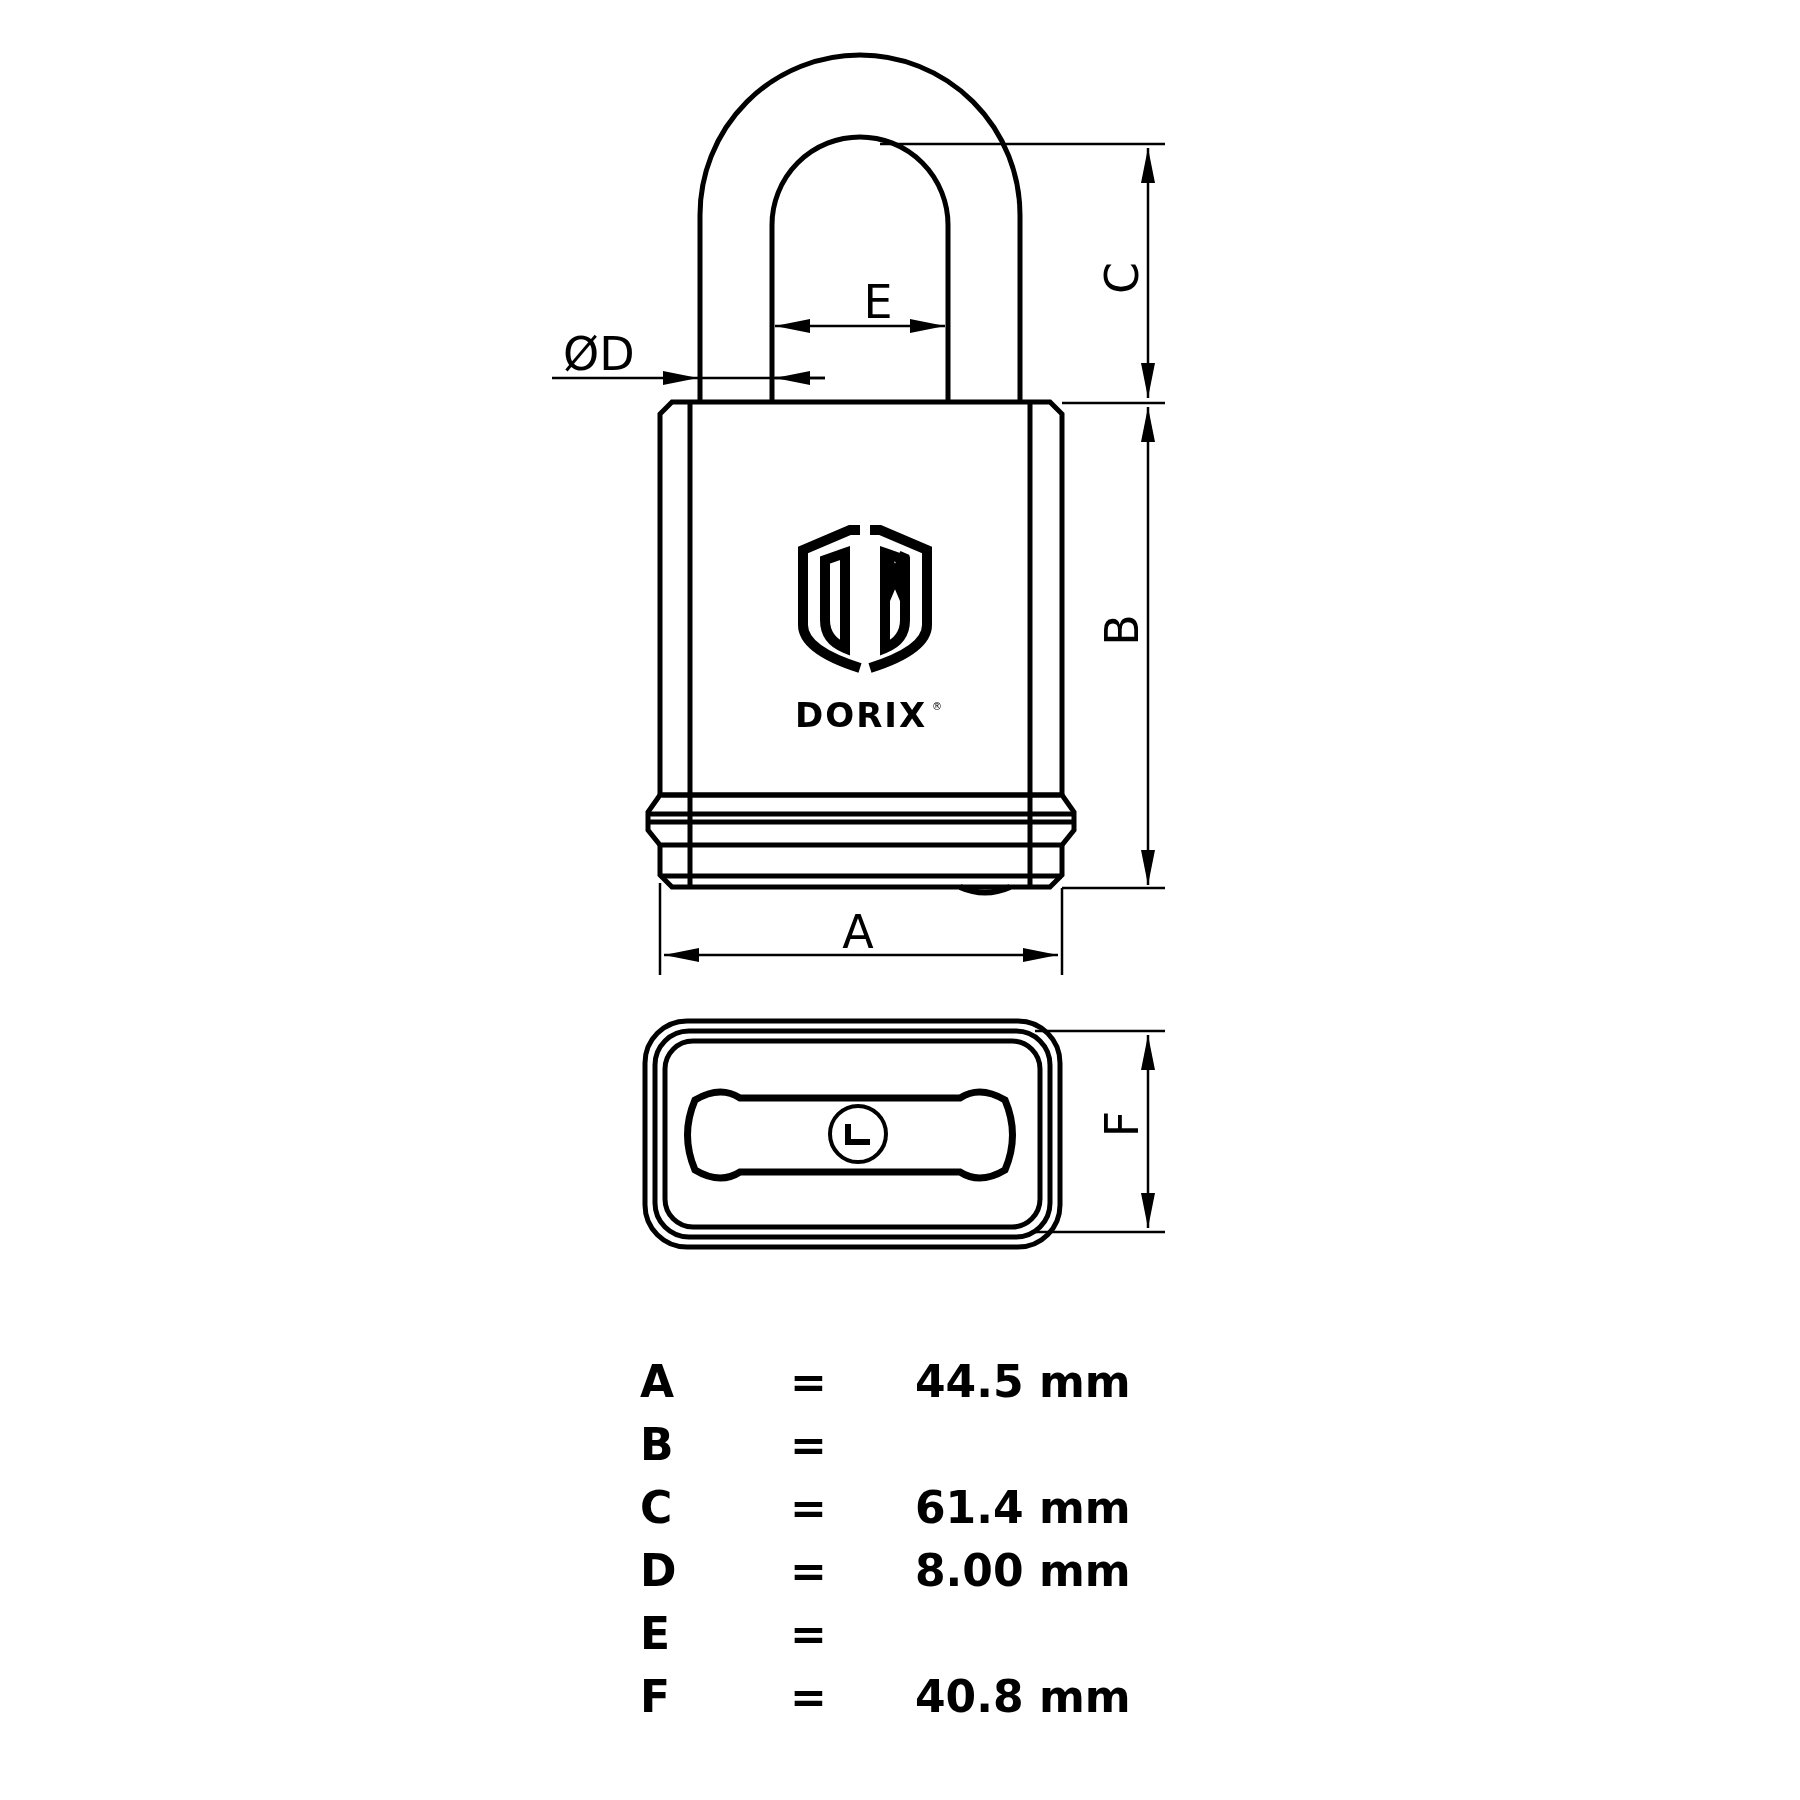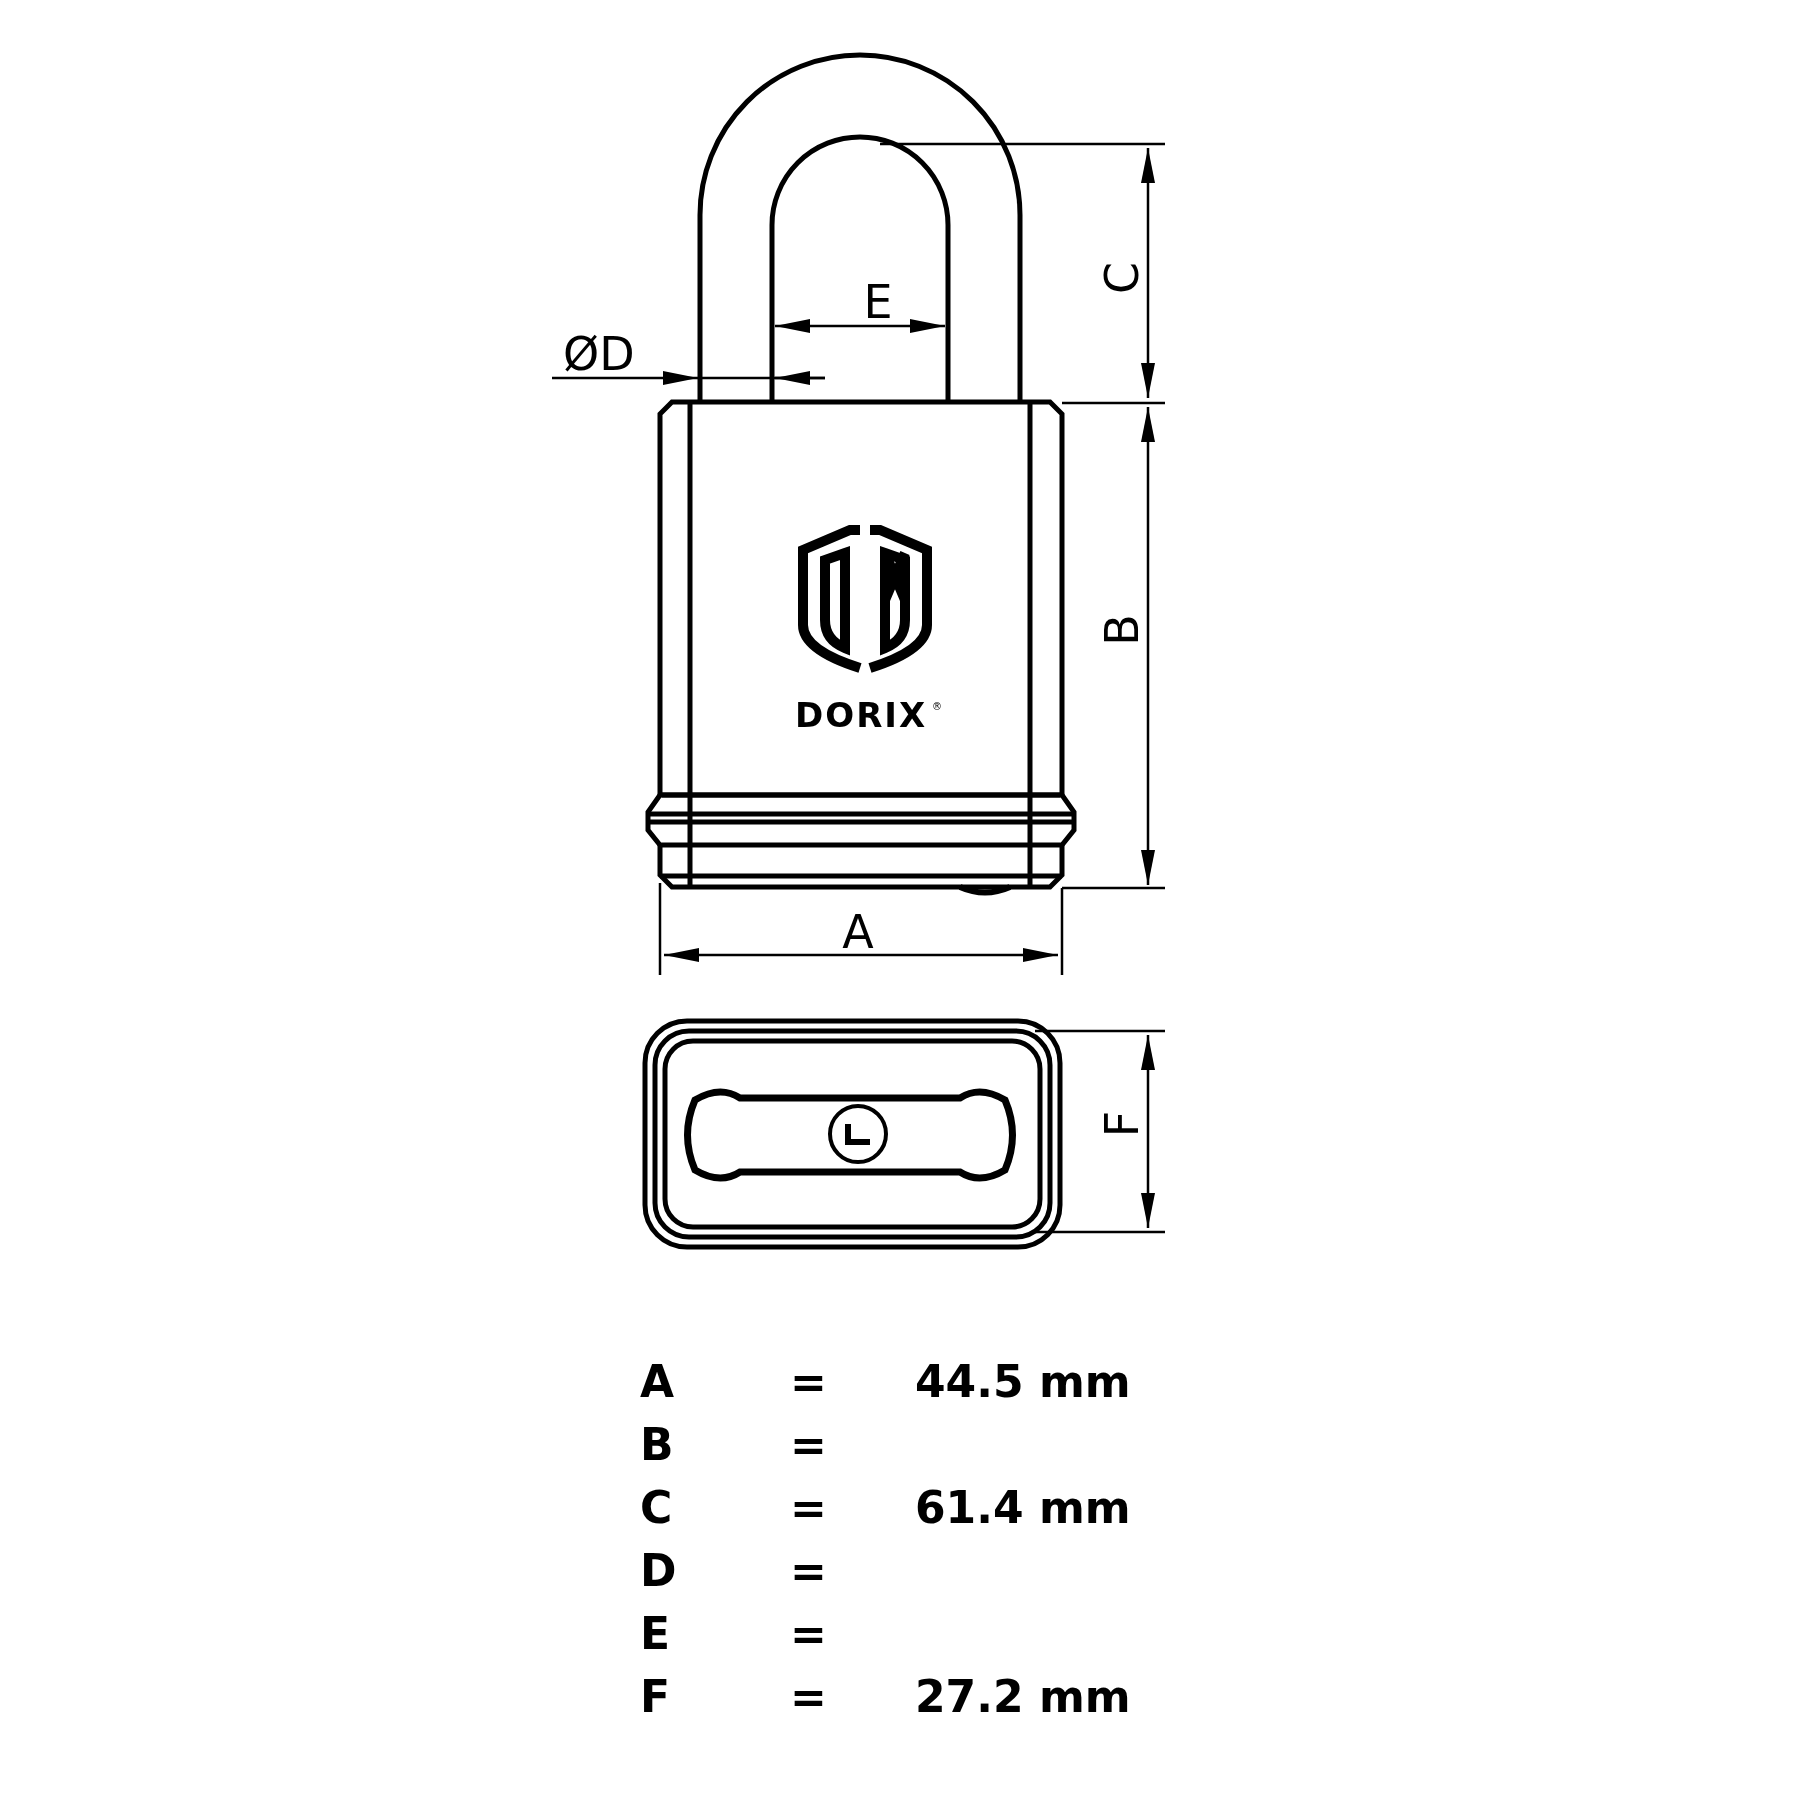--- a/index.html
+++ b/index.html
@@ -104,23 +104,24 @@
     <span class="spec-eq">=</span>
   </div>
   <div class="spec-row">
     <span class="spec-key">C</span>
     <span class="spec-eq">=</span>
     <span class="spec-val">61.4 mm</span>
   </div>
   <div class="spec-row">
     <span class="spec-key">D</span>
     <span class="spec-eq">=</span>
+    <span class="spec-val">8.00 mm</span>
   </div>
   <div class="spec-row">
     <span class="spec-key">E</span>
     <span class="spec-eq">=</span>
   </div>
   <div class="spec-row">
     <span class="spec-key">F</span>
     <span class="spec-eq">=</span>
-    <span class="spec-val">27.2 mm</span>
+    <span class="spec-val">40.8 mm</span>
   </div>
 </div>
 
 </body></html>

